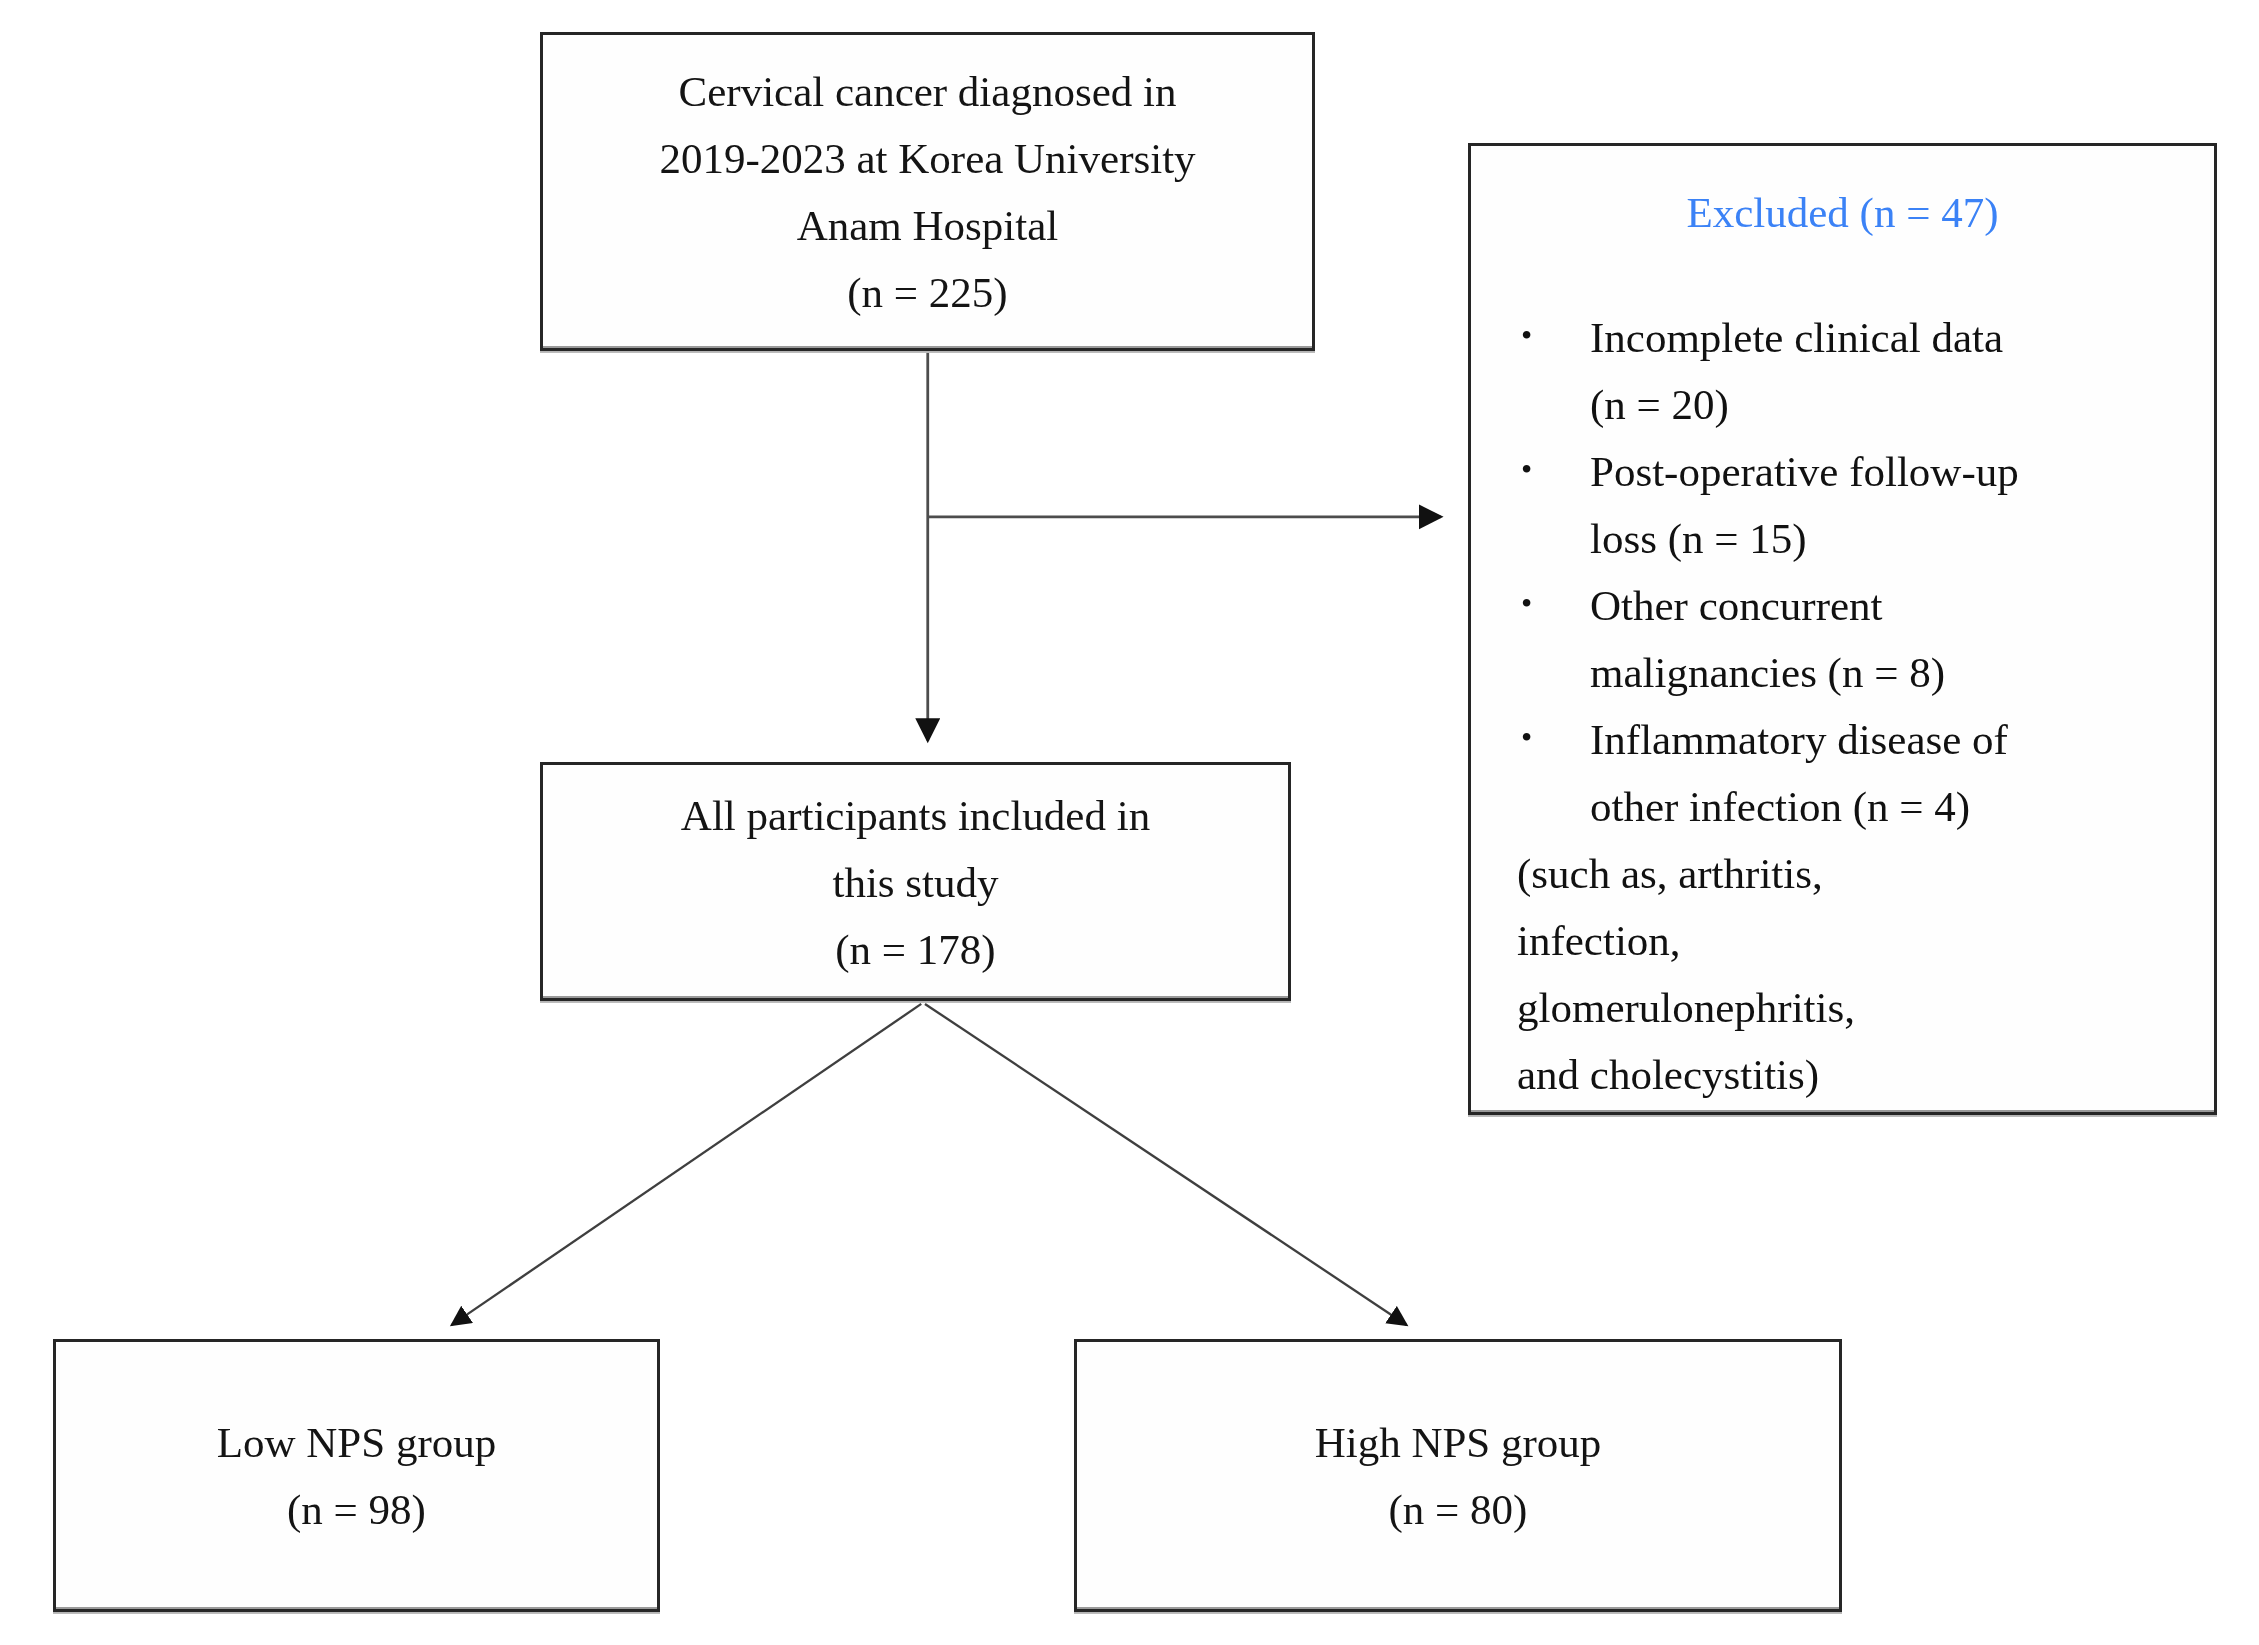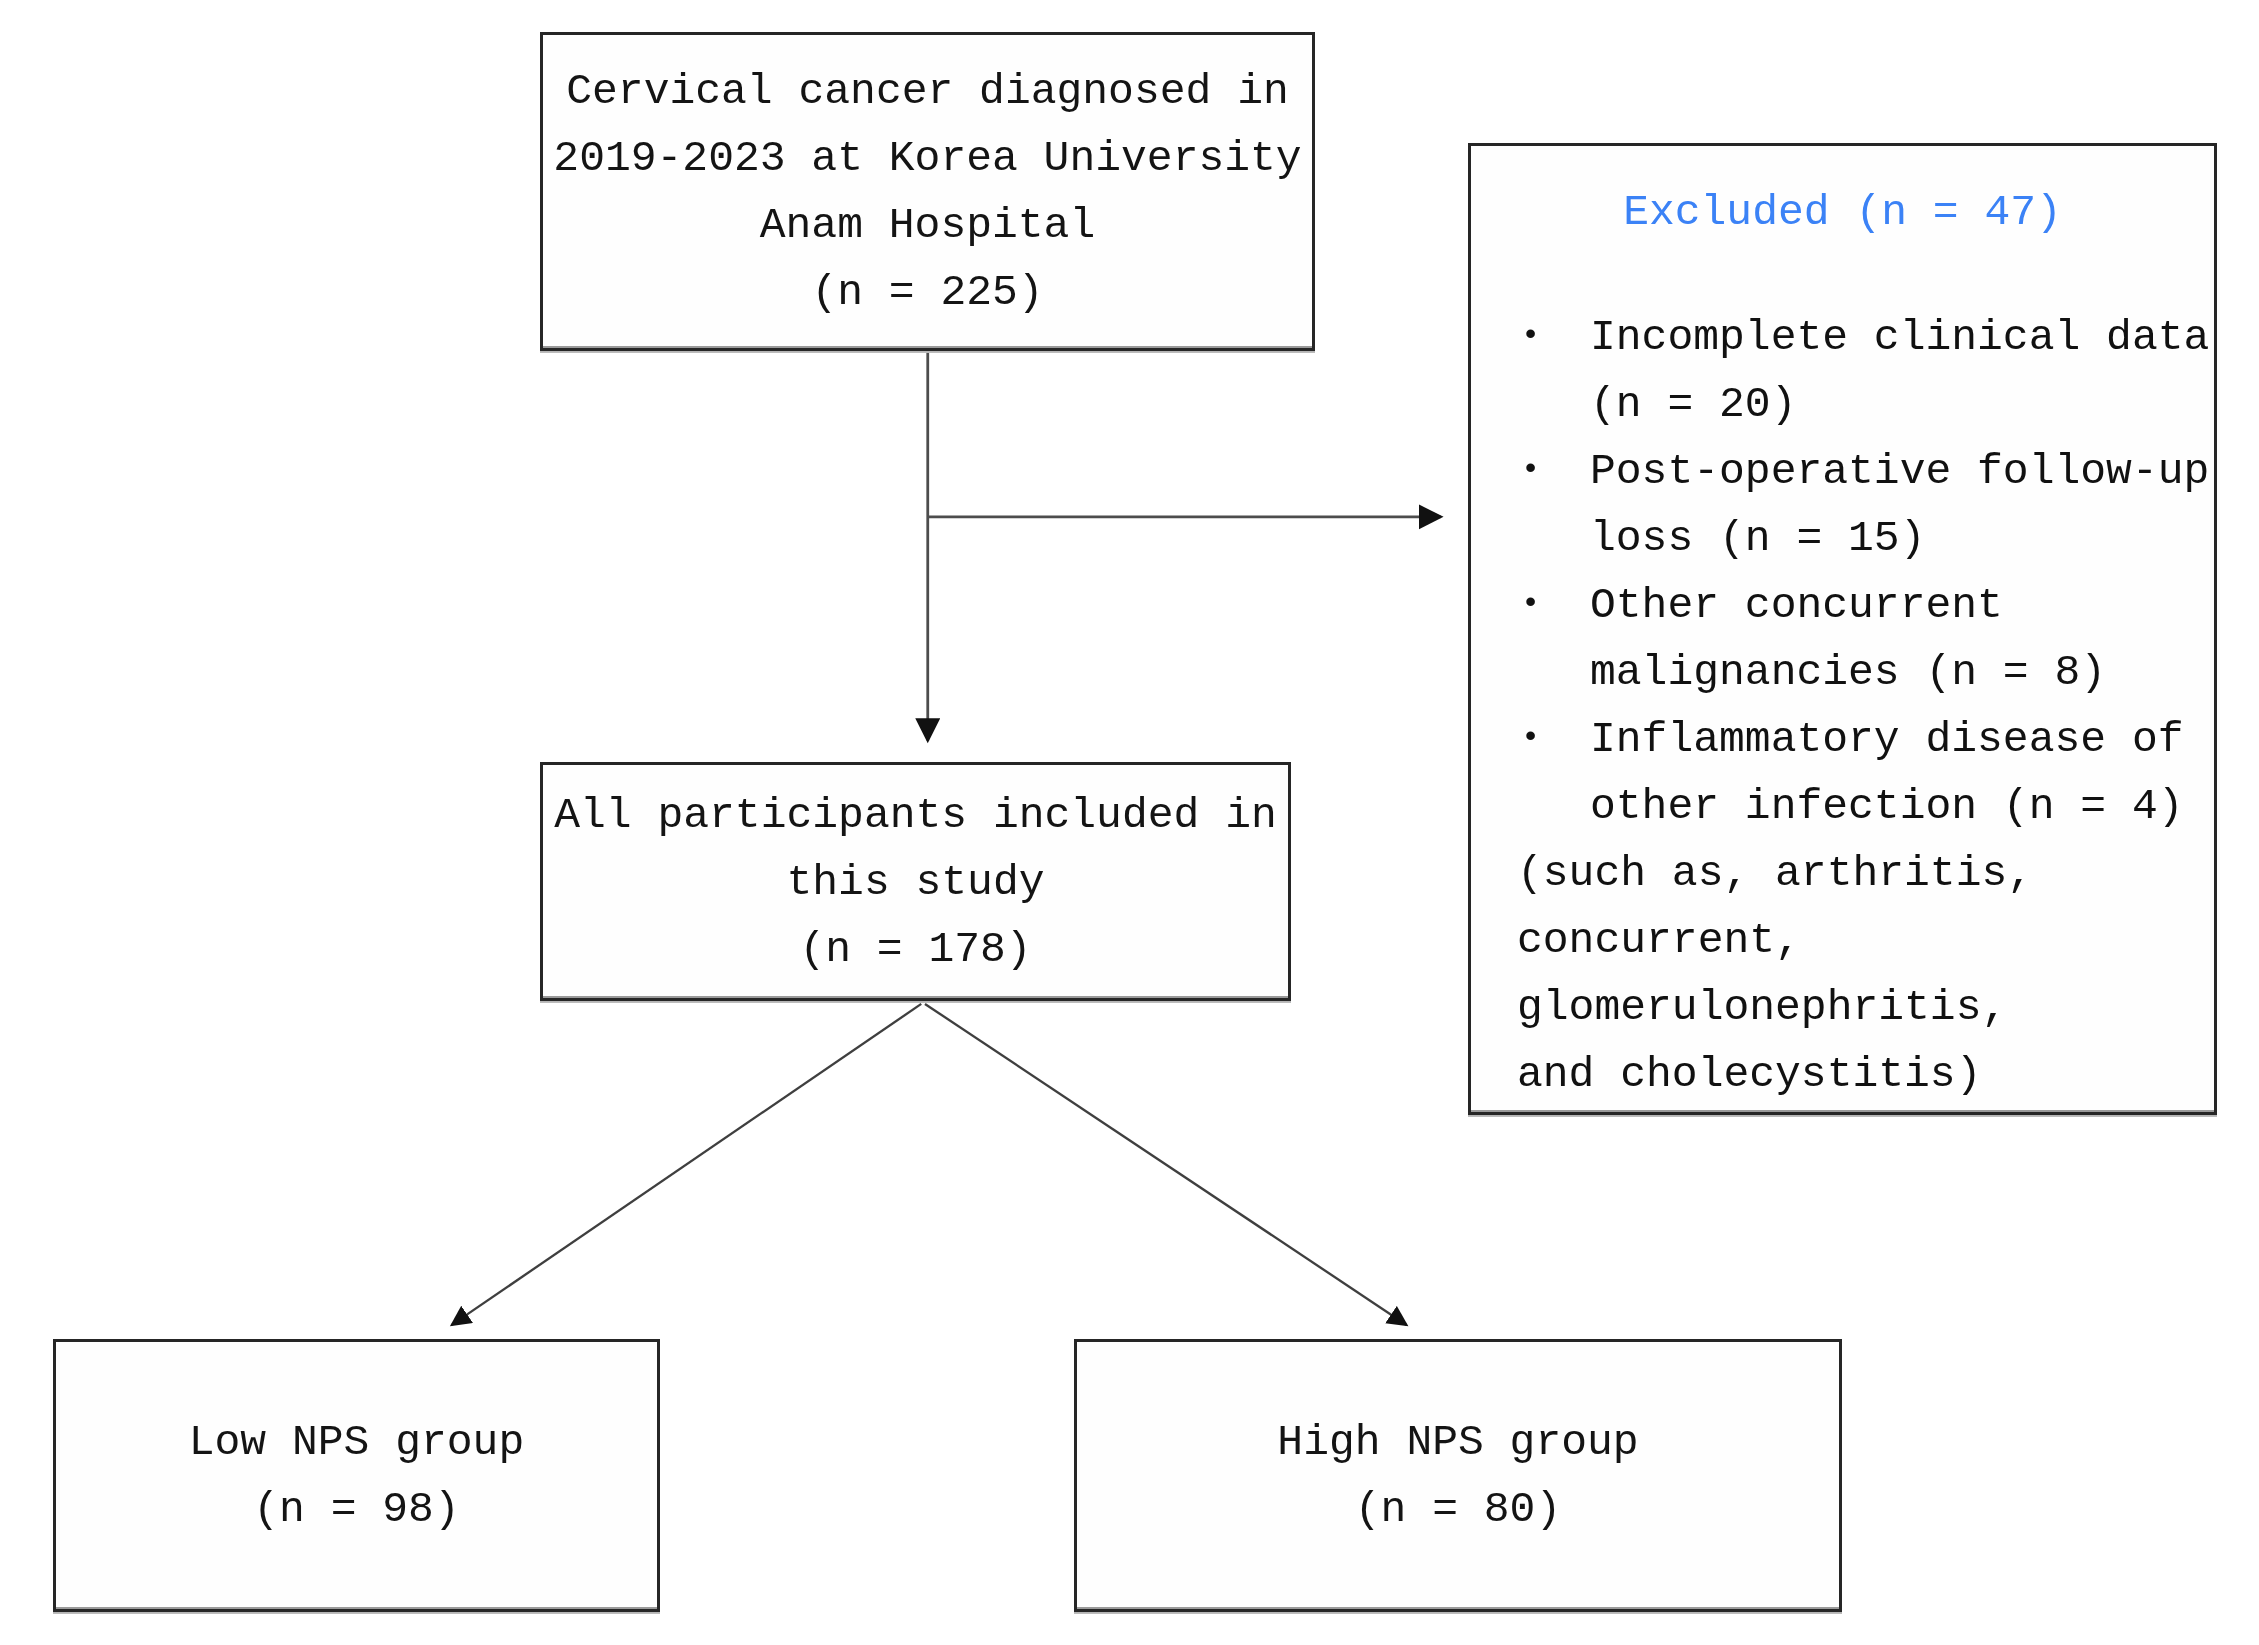--- a/index.html
+++ b/index.html
@@ -5,21 +5,21 @@
   html, body {
     margin: 0;
     padding: 0;
     background: #ffffff;
   }
   .canvas {
     position: relative;
     width: 2260px;
     height: 1646px;
     background: #ffffff;
-    font-family: Liberation Mono, monospace;
+    font-family: Liberation Serif, serif;
     color: #111111;
     overflow: hidden;
   }
   .flow-box {
     position: absolute;
     background: #fefefe;
     border: 3.7px solid #262626;
     box-sizing: border-box;
     box-shadow: 0 -1.9px 0 #9a9a9a inset, 0 1.9px 0 #b5b5b5;
   }
@@ -131,21 +131,21 @@
         <span class="l">Other concurrent</span>
         <span class="l">malignancies (n = 8)</span>
       </div>
       <div class="exc-item">
         <span class="bullet">•</span>
         <span class="l">Inflammatory disease of</span>
         <span class="l">other infection (n = 4)</span>
       </div>
       <div class="exc-note">
         <span>(such as, arthritis,</span>
-        <span>concurrent,</span>
+        <span>infection,</span>
         <span>glomerulonephritis,</span>
         <span>and cholecystitis)</span>
       </div>
     </div>
   </div>
 
   <div class="flow-box" id="box-included">
     <div class="box-text">
       <span>All participants included in</span>
       <span>this study</span>

